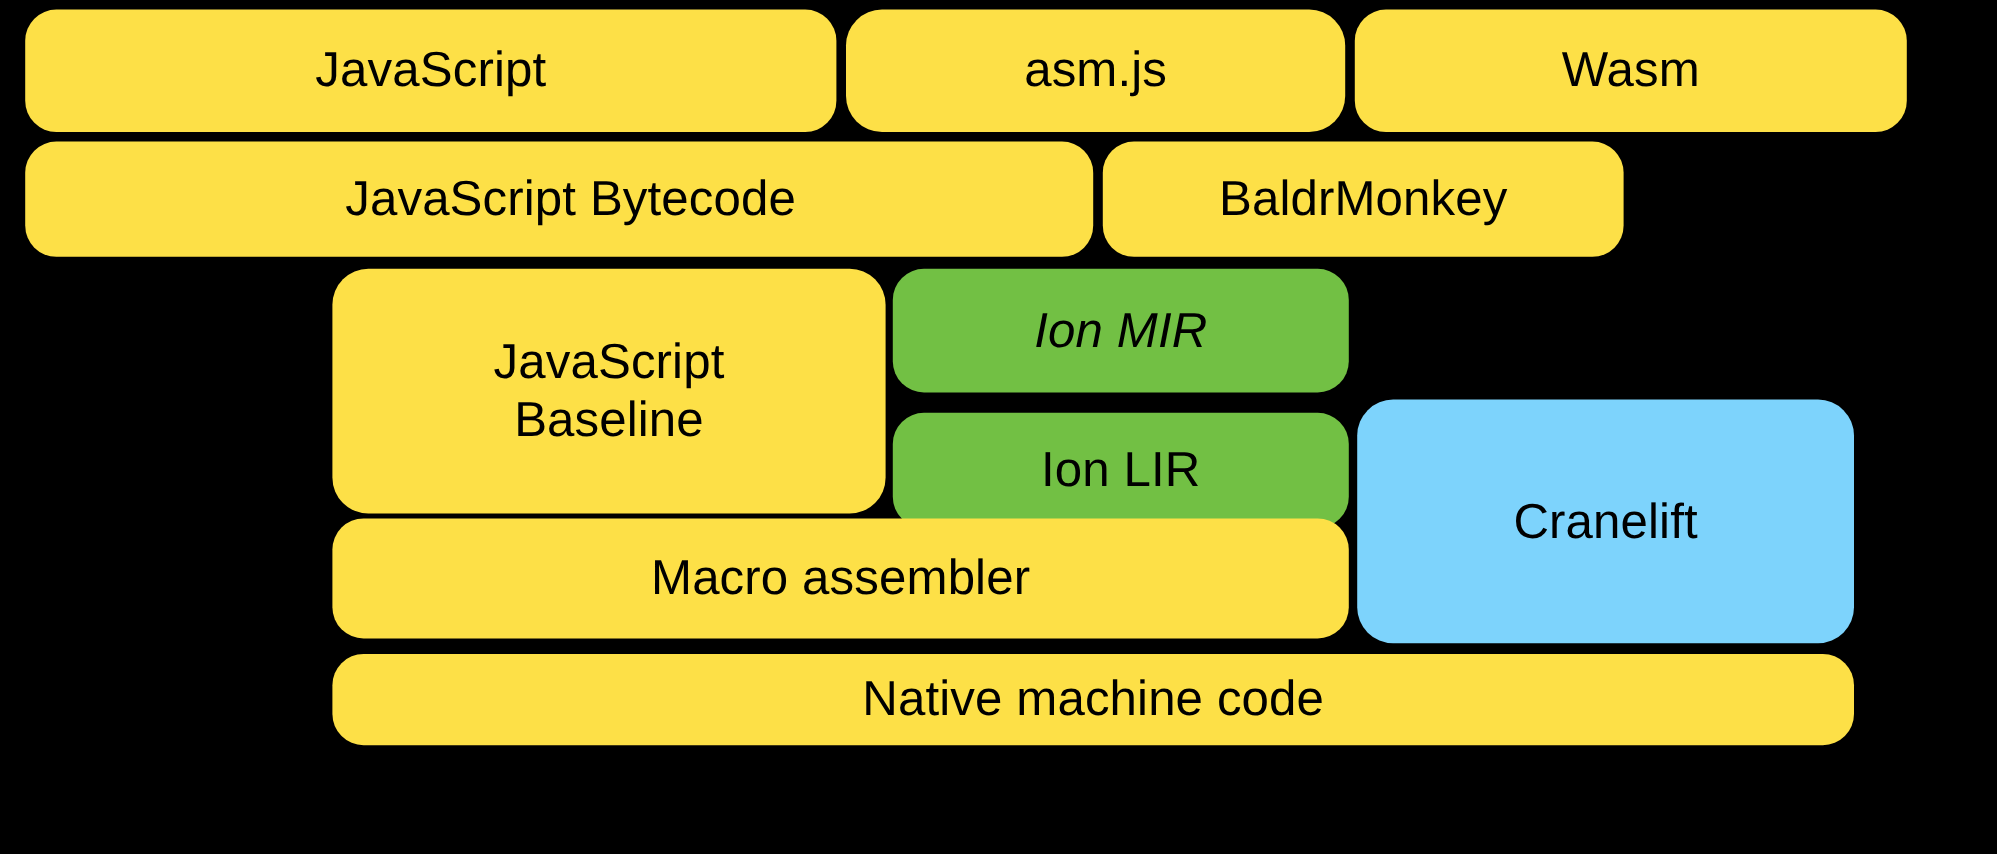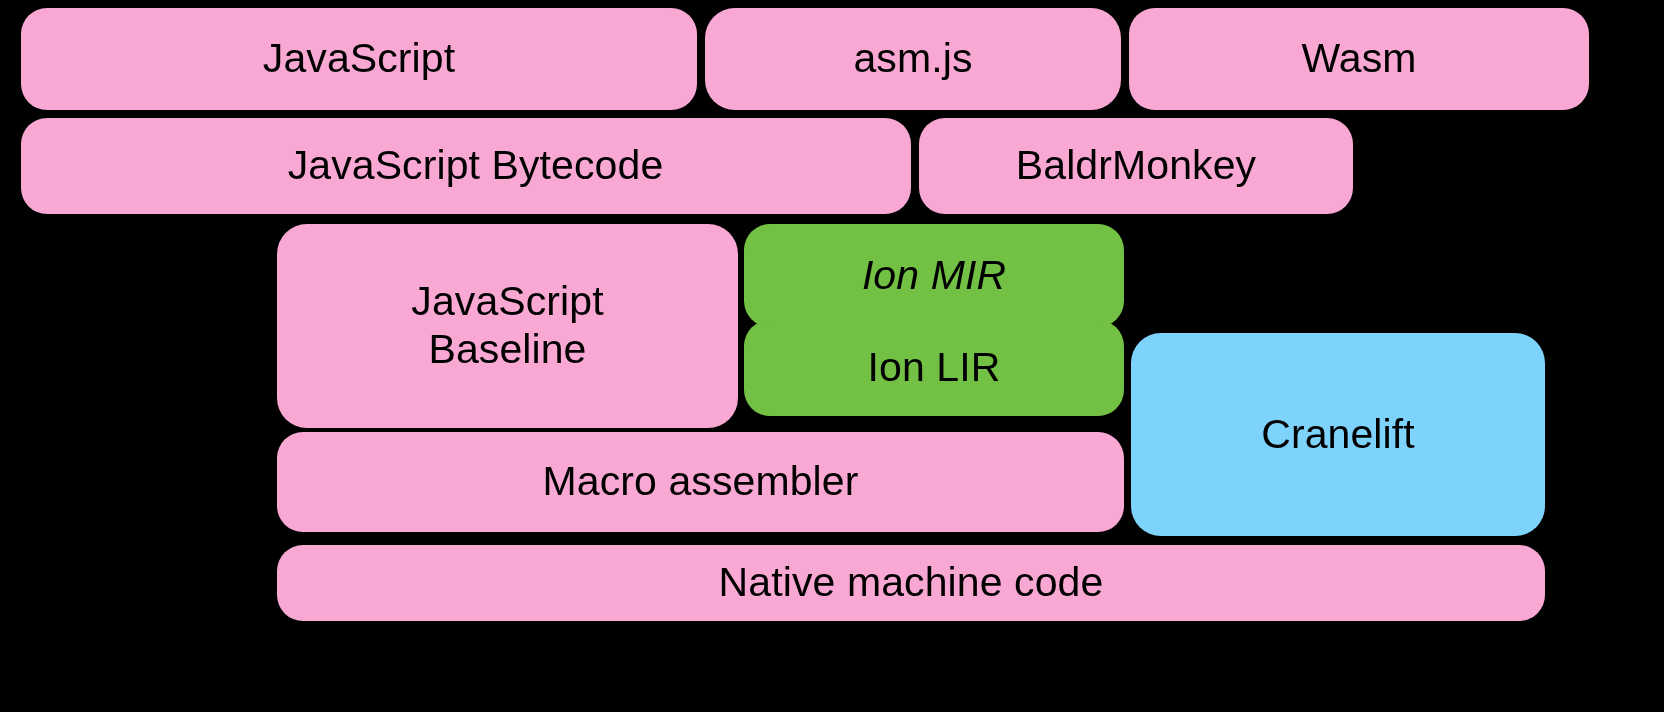--- a/index.html
+++ b/index.html
@@ -15,21 +15,21 @@
     position: relative;
     width: 1664px;
     height: 712px;
     background: #000000;
     overflow: hidden;
   }
   .node {
     position: absolute;
     box-sizing: border-box;
     border-radius: 26px;
-    background: #f9a8d4;
+    background: #fde047;
     color: #000000;
     display: flex;
     align-items: center;
     justify-content: center;
     text-align: center;
     font-size: 41px;
     line-height: 1.16;
     font-weight: 400;
     letter-spacing: 0.1px;
     white-space: pre-line;
@@ -49,19 +49,19 @@
   <div class="node" style="left:21px;  top:8px;   width:676px; height:102px;">JavaScript</div>
   <div class="node" style="left:705px; top:8px;   width:416px; height:102px;border-radius:30px;">asm.js</div>
   <div class="node" style="left:1129px;top:8px;   width:460px; height:102px;">Wasm</div>
 
   <div class="node" style="left:21px;  top:118px; width:890px; height:96px;padding-left:29px;">JavaScript Bytecode</div>
   <div class="node" style="left:919px; top:118px; width:434px; height:96px;text-align:center;">BaldrMonkey</div>
 
   <div class="node tall" style="left:277px; top:224px; width:461px; height:204px;">JavaScript
 Baseline</div>
   <div class="node green" style="left:744px; top:224px; width:380px; height:103px;font-style:italic;">Ion MIR</div>
-  <div class="node green" style="left:744px; top:320px; width:380px; height:96px;">Ion LIR</div>
+  <div class="node green" style="left:744px; top:344px; width:380px; height:96px;">Ion LIR</div>
   <div class="node" style="left:277px; top:432px; width:847px; height:100px;">Macro assembler</div>
   <div class="node pink tall" style="left:1131px;top:333px; width:414px; height:203px;">Cranelift</div>
 
   <div class="node" style="left:277px; top:545px; width:1268px; height:76px;">Native machine code</div>
 
 </div>
 
 </body></html>

